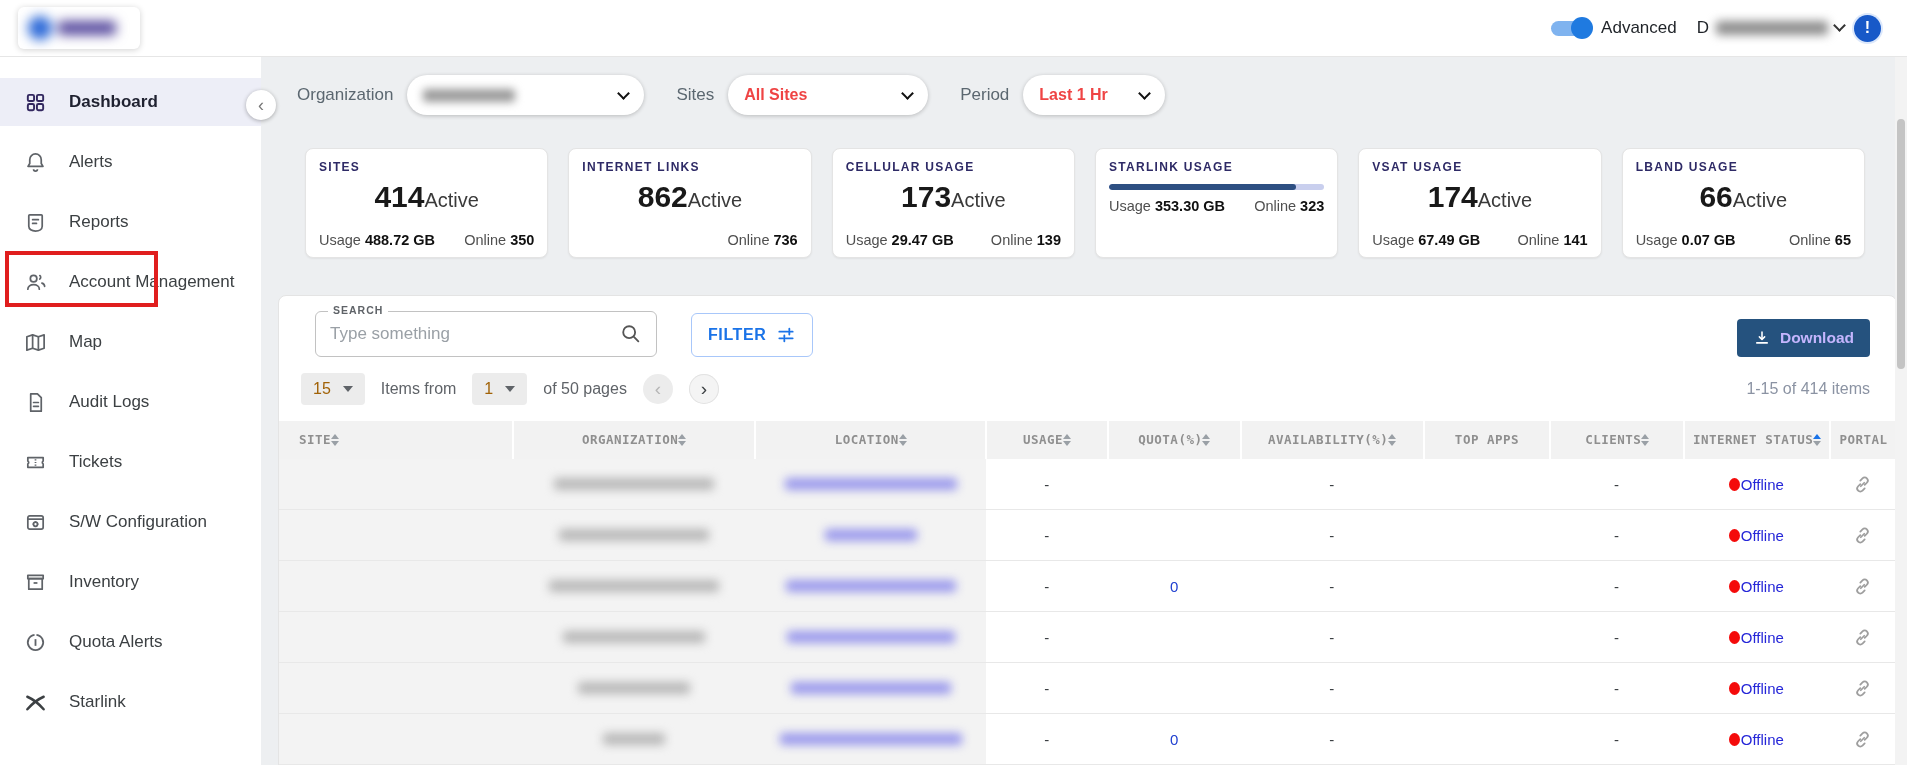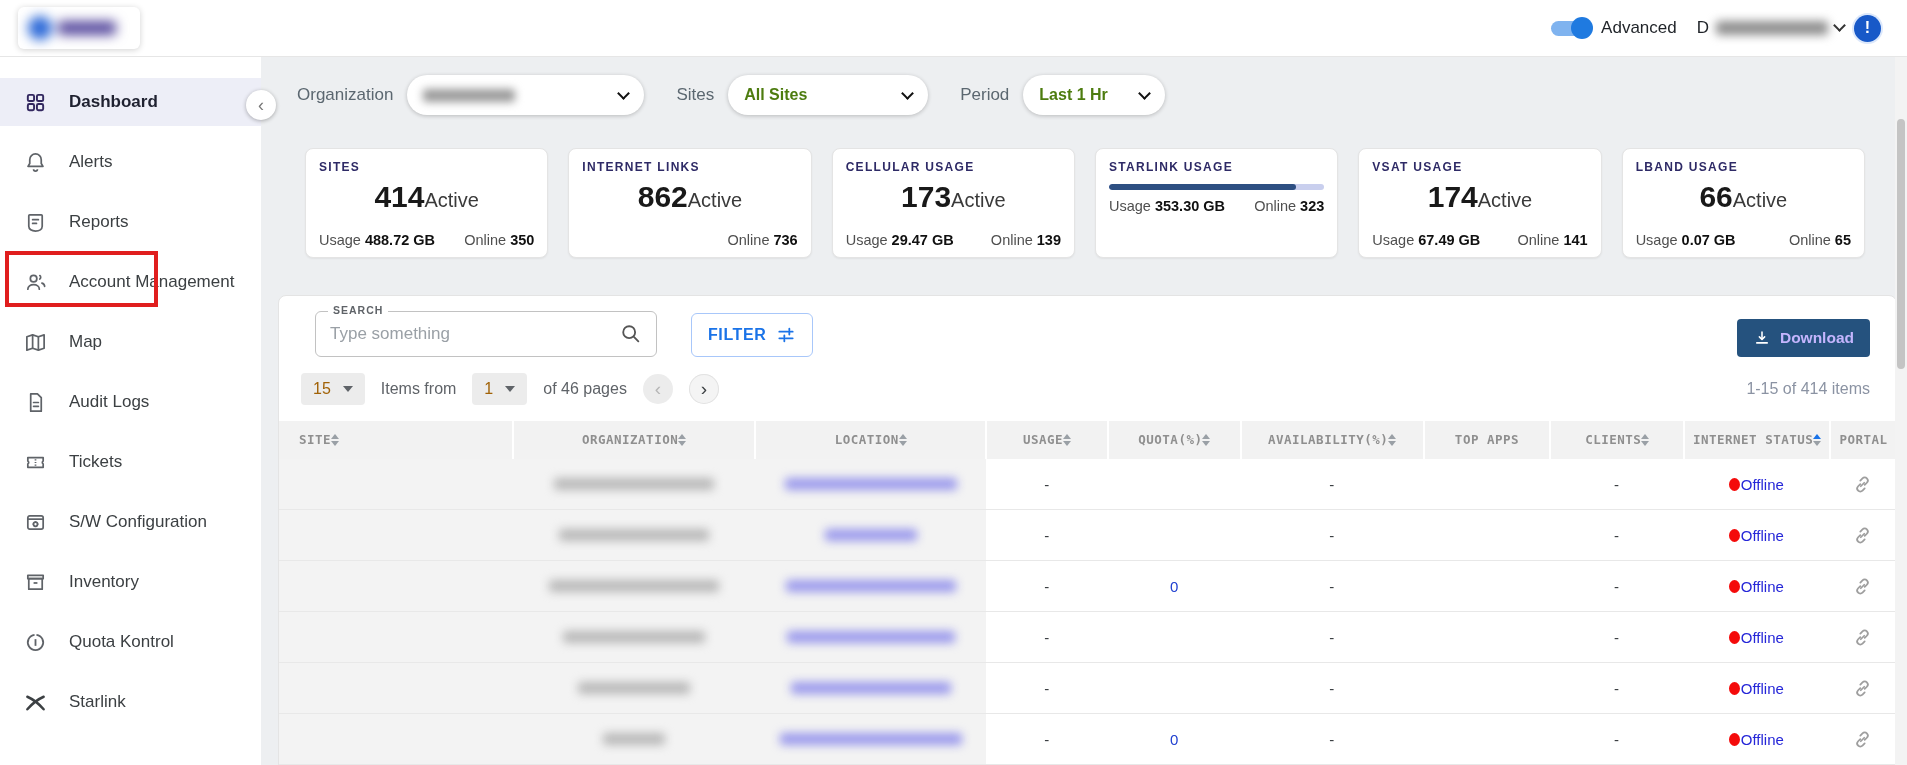--- a/index.html
+++ b/index.html
@@ -32,21 +32,21 @@
   .side-item{height:48px;display:flex;align-items:center;gap:22px;padding-left:24px;margin-bottom:12px;cursor:pointer;font-size:17px;color:#3c4043}
   .side-item svg{width:23px;height:23px;flex:0 0 23px}
   .side-item.active{background:#edeef7;color:#1f2130;font-weight:bold}
   .annotation-box{position:absolute;left:5px;top:194px;width:153px;height:56px;border:4px solid var(--annotation-red);pointer-events:none;z-index:5}
   .collapse-btn{position:absolute;left:246px;top:90px;width:30px;height:30px;border-radius:50%;background:#fff;box-shadow:0 1px 4px rgba(0,0,0,.3);display:flex;align-items:center;justify-content:center;font-size:18px;color:#777;cursor:pointer;z-index:25}
 
   
   .main{position:absolute;top:57px;left:261px;width:1646px;height:708px}
   .filters{display:flex;align-items:center;gap:14px;margin:18px 0 0 36px;height:40px}
   .f-label{font-size:17px;color:#5b6770}
-  .pill{background:#fff;border-radius:20px;height:40px;display:flex;align-items:center;justify-content:space-between;padding:0 16px;box-shadow:0 1px 4px rgba(0,0,0,.22);cursor:pointer;font-weight:bold;font-size:16px;color:#4d7c0f}
+  .pill{background:#fff;border-radius:20px;height:40px;display:flex;align-items:center;justify-content:space-between;padding:0 16px;box-shadow:0 1px 4px rgba(0,0,0,.22);cursor:pointer;font-weight:bold;font-size:16px;color:#ef4444}
   .pill .chev{border-color:#111;margin-top:-3px}
   .org-pill{width:237px;margin-right:18px}
   .sites-pill{width:200px;margin-right:18px}
   .period-pill{width:142px}
   .org-blur{width:92px;height:13px;border-radius:3px;background:#9a9a9a;filter:blur(4px)}
 
   .cards{display:flex;gap:20px;margin:33px 42px 0 44px}
   .card{flex:1;background:#fff;border:1px solid #e4e4e4;border-radius:8px;box-shadow:0 1px 2px rgba(0,0,0,.06);padding:11px 13px 10px;height:110px;display:flex;flex-direction:column}
   .card-title{font-size:12px;font-weight:bold;letter-spacing:1.3px;color:var(--navy)}
   .card-num-row{text-align:center;margin-top:6px}
@@ -199,21 +199,21 @@
         <path d="M10 12.5h4"></path>
       </svg>
     <span>Inventory</span>
   </div>
   <div class="side-item">
     <svg viewBox="0 0 24 24" fill="none" stroke="#5f6368" stroke-width="1.9">
         <path d="M11 4a8 8 0 1 0 2 0"></path>
         <path d="M12 8.5v7"></path>
         <path d="M8.5 12h7" stroke-width="0"></path>
       </svg>
-    <span>Quota Kontrol</span>
+    <span>Quota Alerts</span>
   </div>
   <div class="side-item">
     <svg viewBox="0 0 24 24" fill="none" stroke="#3c4043" stroke-width="2.6" stroke-linecap="round">
         <path d="M3.5 6c5 2.2 11.5 6.8 17 13"></path>
         <path d="M20.5 6c-5 2.2-11.5 6.8-17 13"></path>
       </svg>
     <span>Starlink</span>
   </div>
   <div class="annotation-box"></div>
 </div>
@@ -337,21 +337,21 @@
     <div class="pag-row">
       <div class="mini-select">
         <span>15</span>
           <span class="caret"></span>
       </div>
       <span>Items from</span>
       <div class="mini-select">
         <span>1</span>
           <span class="caret"></span>
       </div>
-      <span>of 46 pages</span>
+      <span>of 50 pages</span>
       <div class="nav-btn disabled">‹</div>
       <div class="nav-btn enabled">›</div>
       <span class="range-label">1-15 of 414 items</span>
     </div>
 
     <div class="tbl">
       <div class="thead">
         <div class="th c-site">
             <span>SITE</span>
             <span class="sort">

